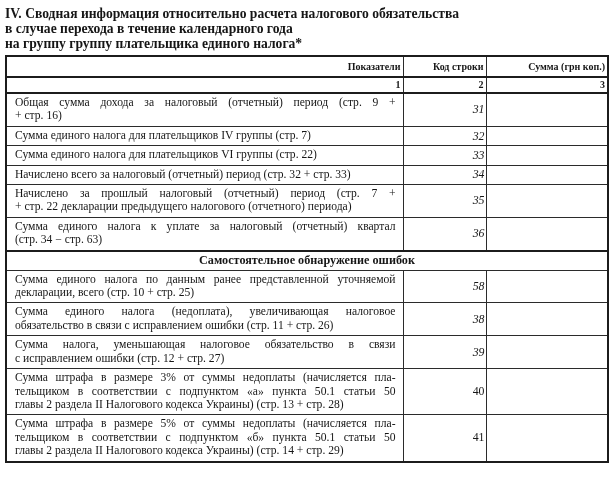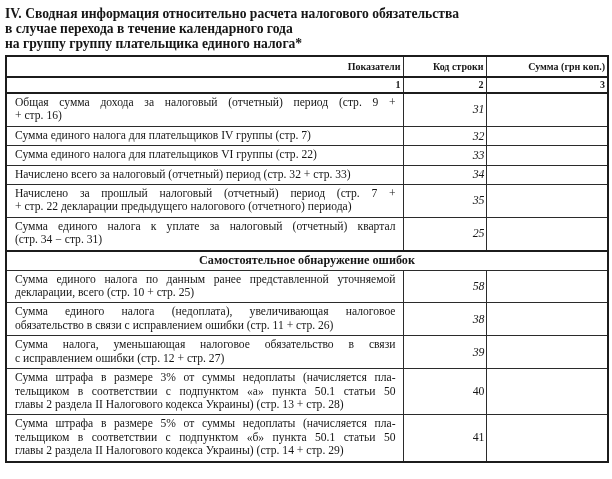--- a/index.html
+++ b/index.html
@@ -129,23 +129,23 @@
           <td class="ind">
             <div class="ln jl">Начислено за прошлый налоговый (отчетный) период (стр. 7 +</div>
             <div class="ln">+ стр. 22 декларации предыдущего налогового (отчетного) периода)</div>
           </td>
           <td class="code">35</td>
           <td class="sum"></td>
         </tr>
         <tr>
           <td class="ind">
             <div class="ln jl">Сумма единого налога к уплате за налоговый (отчетный) квартал</div>
-            <div class="ln">(стр. 34 − стр. 31)</div>
+            <div class="ln">(стр. 34 − стр. 63)</div>
           </td>
-          <td class="code">25</td>
+          <td class="code">36</td>
           <td class="sum"></td>
         </tr>
         <tr class="section-row">
           <td colspan="3">Самостоятельное обнаружение ошибок</td>
         </tr>
         <tr>
           <td class="ind">
             <div class="ln jl">Сумма единого налога по данным ранее представленной уточняемой</div>
             <div class="ln">декларации, всего (стр. 10 + стр. 25)</div>
           </td>

